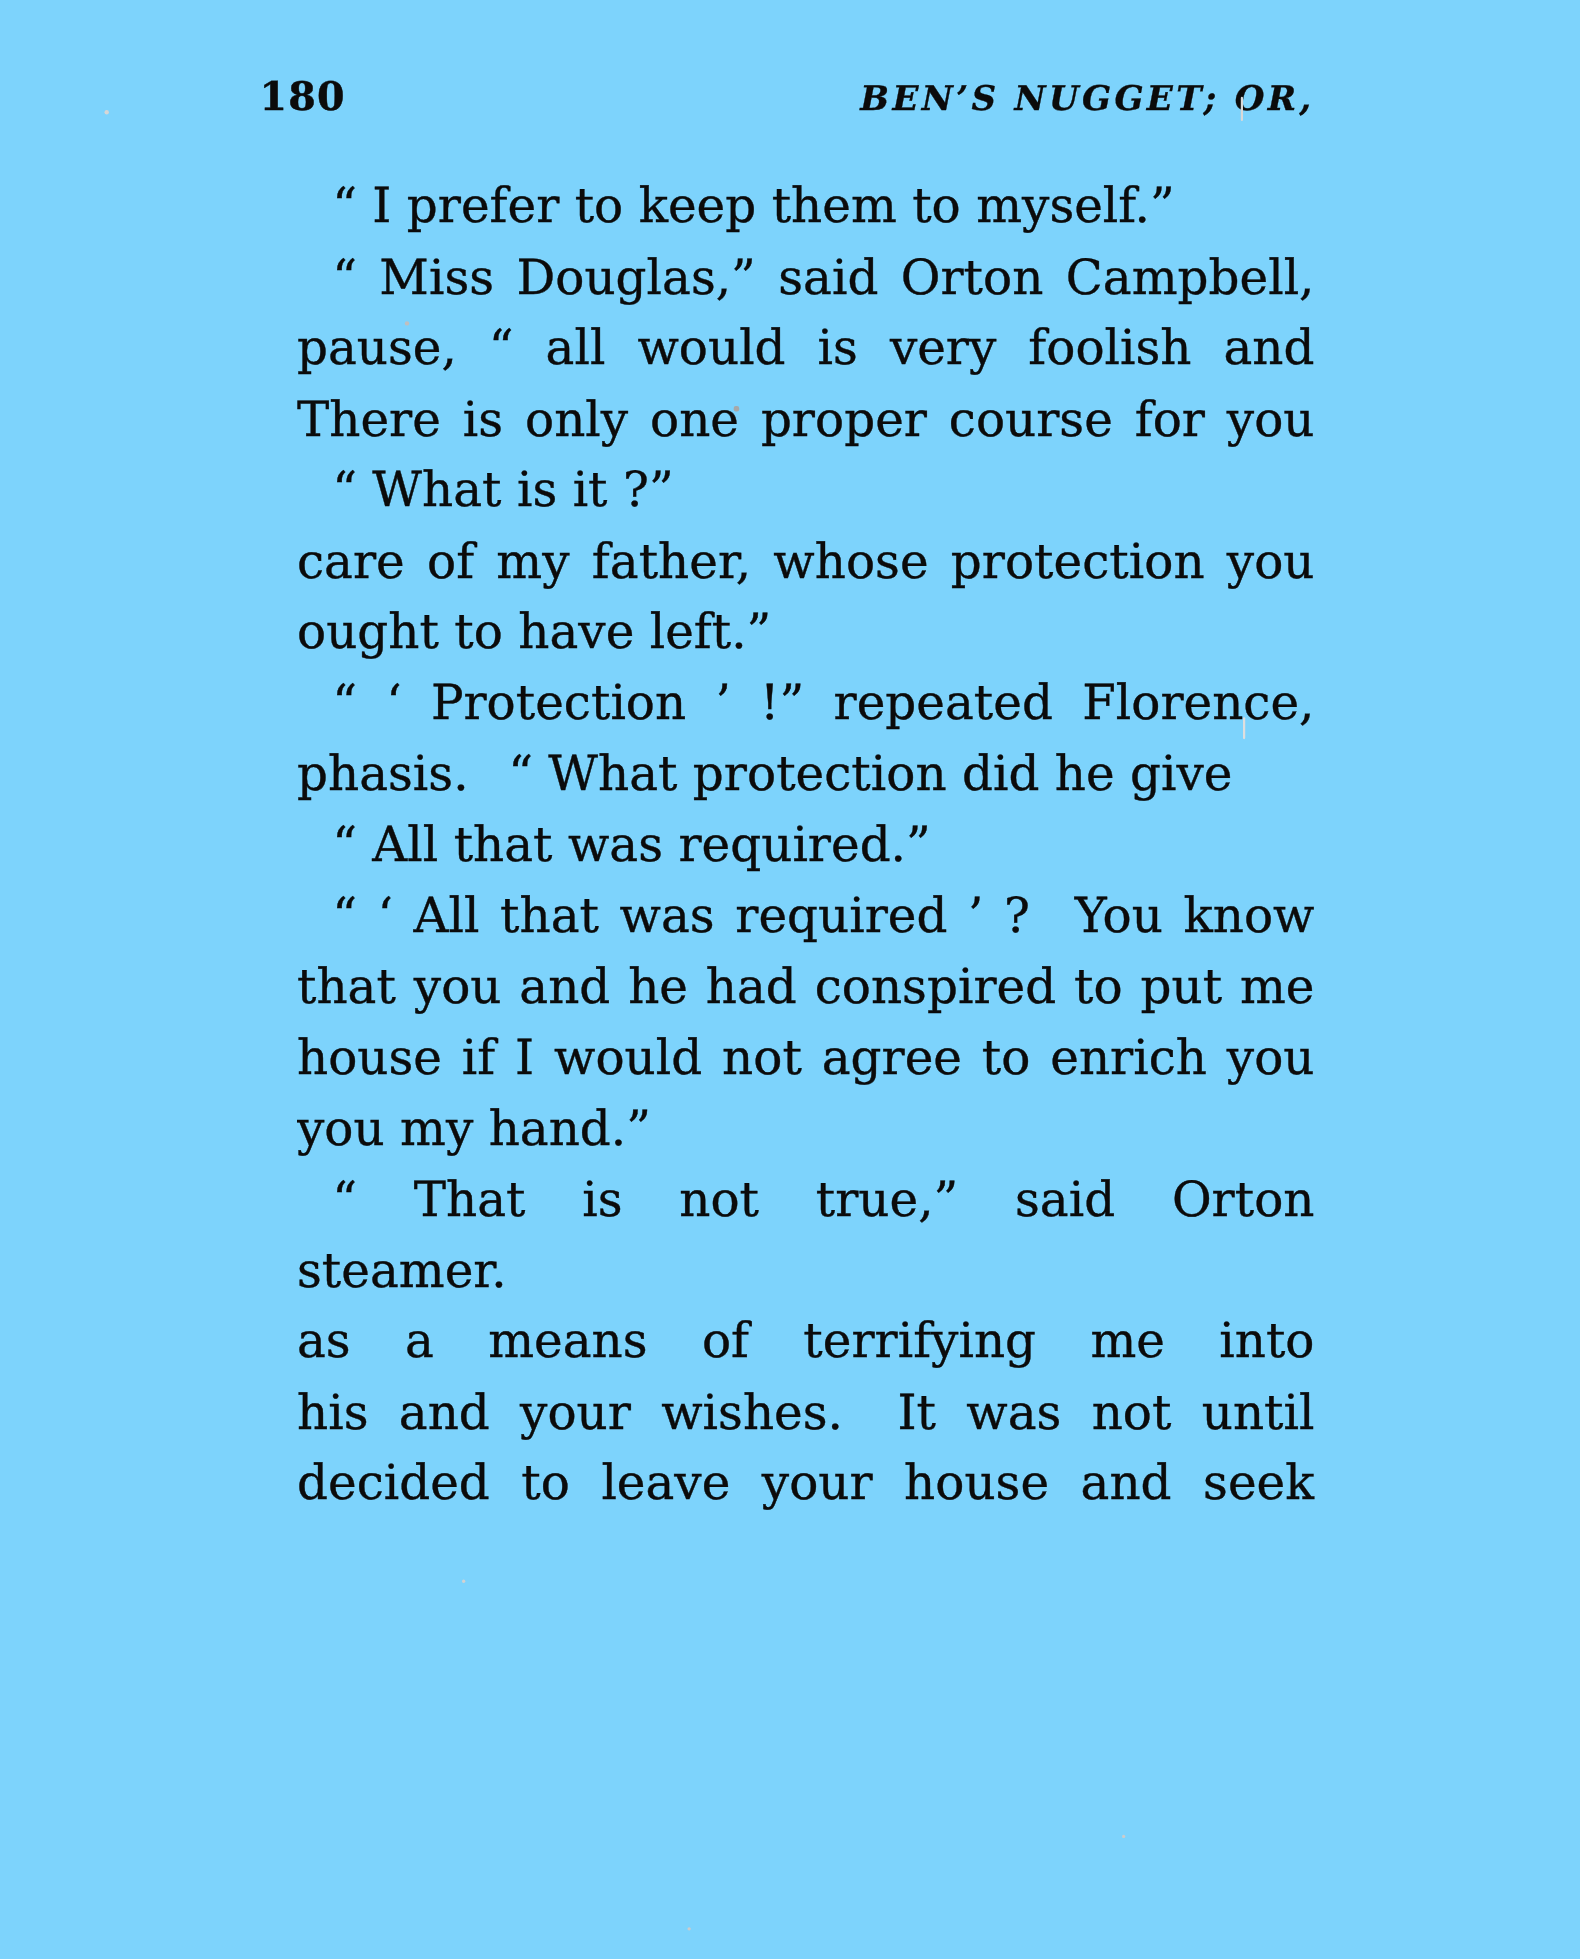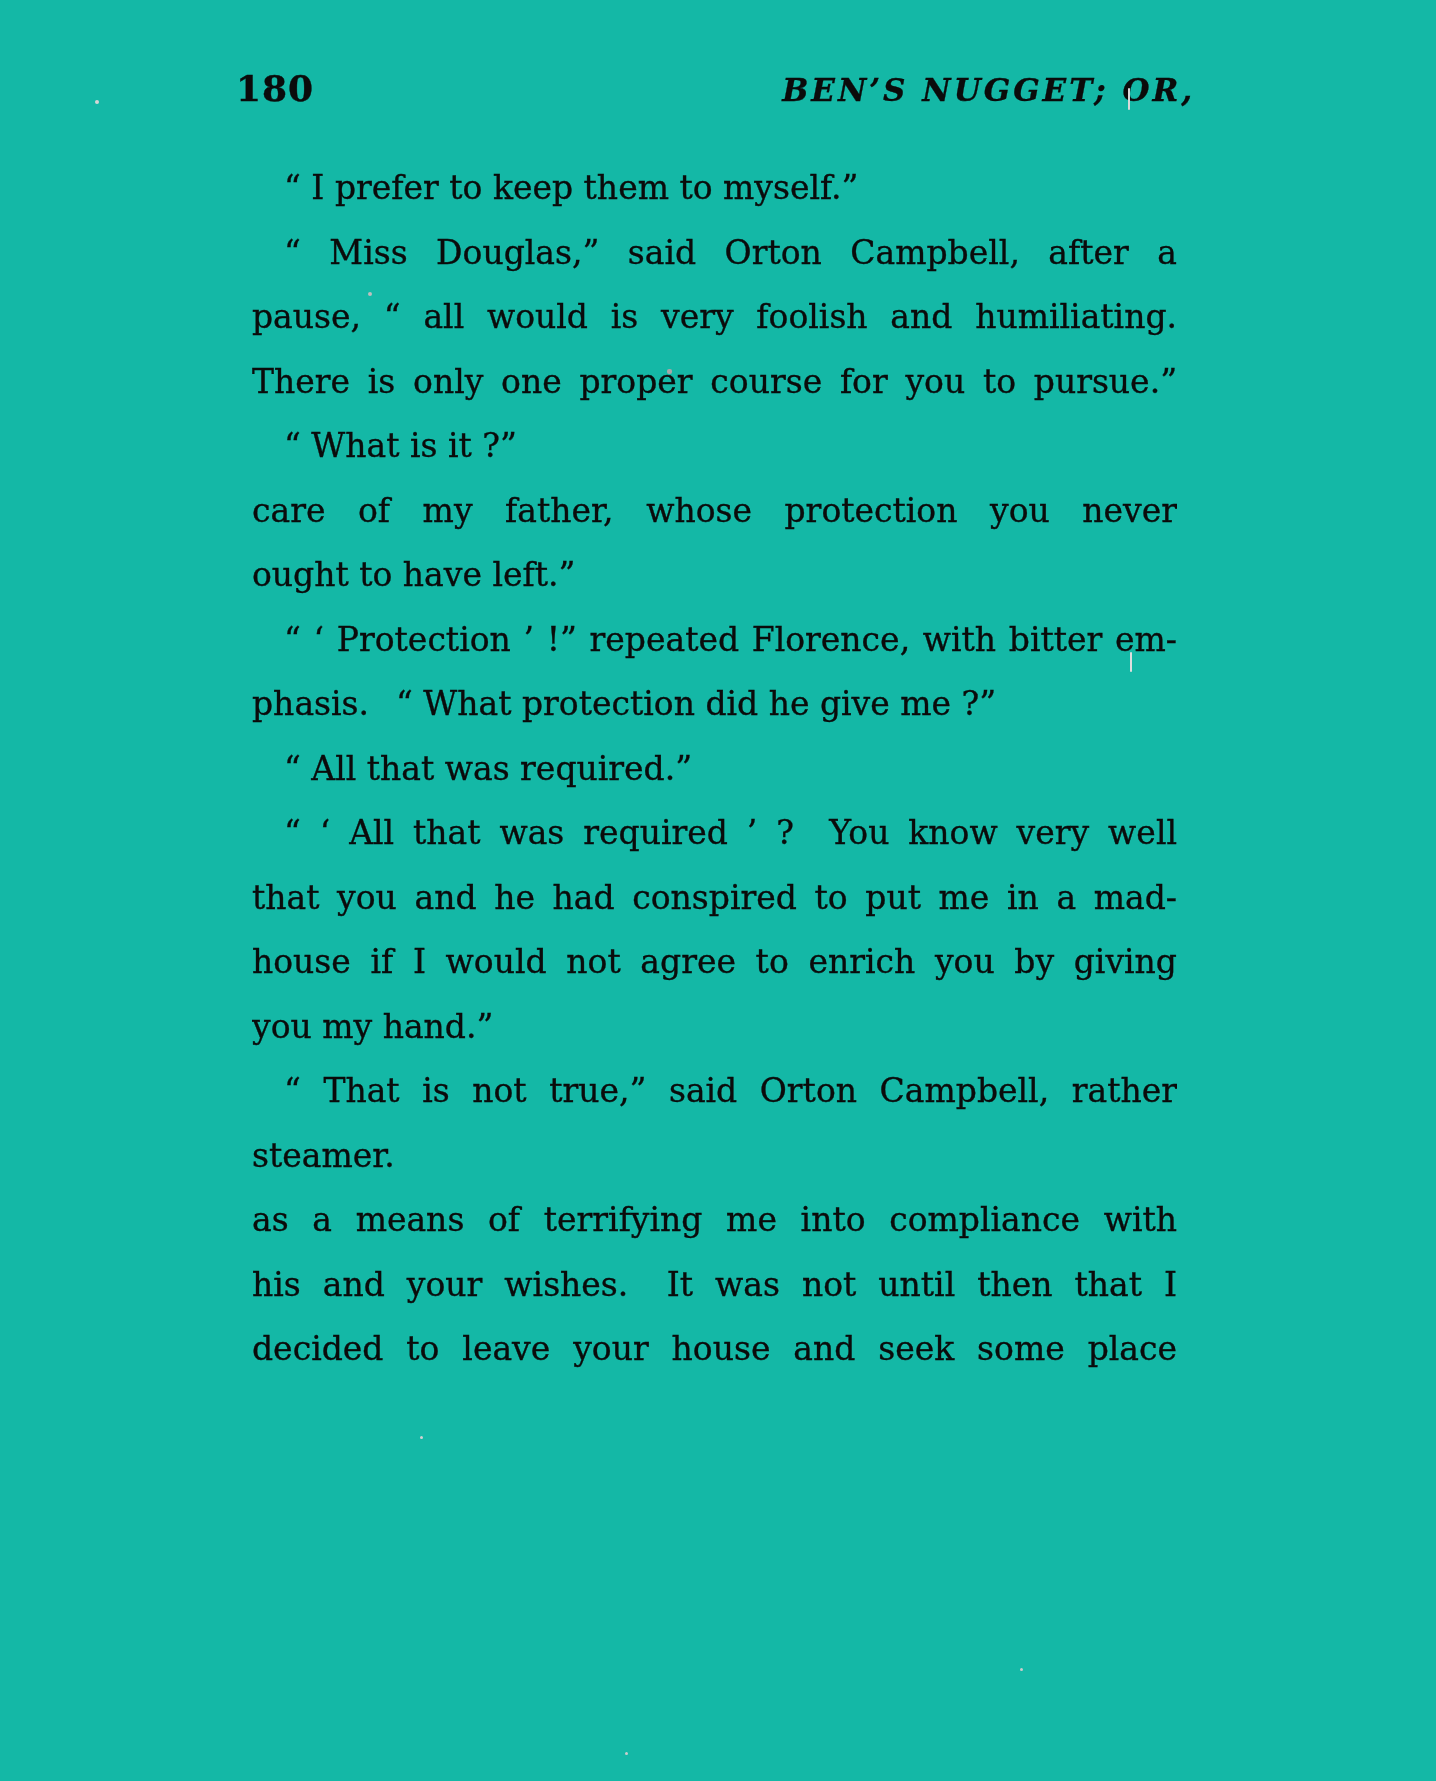--- a/index.html
+++ b/index.html
@@ -5,21 +5,21 @@
   html, body {
     margin: 0;
     padding: 0;
     background: #e8e8e8;
   }
   .page {
     position: relative;
     width: 1436px;
     height: 1781px;
     margin: 0 auto;
-    background: #14b8a6;
+    background: #7dd3fc;
     overflow: hidden;
     font-family: "DejaVu Serif", "Liberation Serif", serif;
     color: #0b0b0b;
   }
   
   .running-head {
     position: absolute;
     top: 66px;
     left: 270px;
     width: 925px;
@@ -45,24 +45,24 @@
     font-style: italic;
     font-weight: bold;
     letter-spacing: 3px;
     line-height: 36px;
     -webkit-text-stroke: 0.3px #0b0b0b;
     padding-left: 18px;    
   }
   
   .text-block {
     position: absolute;
-    left: 252px;
+    left: 270px;
     top: 156px;
     width: 925px;
-    font-size: 33px;
+    font-size: 44px;
     line-height: 64.5px;
     -webkit-text-stroke: 0.35px #0b0b0b;
   }
   .line {
     height: 64.5px;
     overflow: hidden;
     text-align: left;
   }
   .line.indent { padding-left: 32px; }
   .line.justify {

